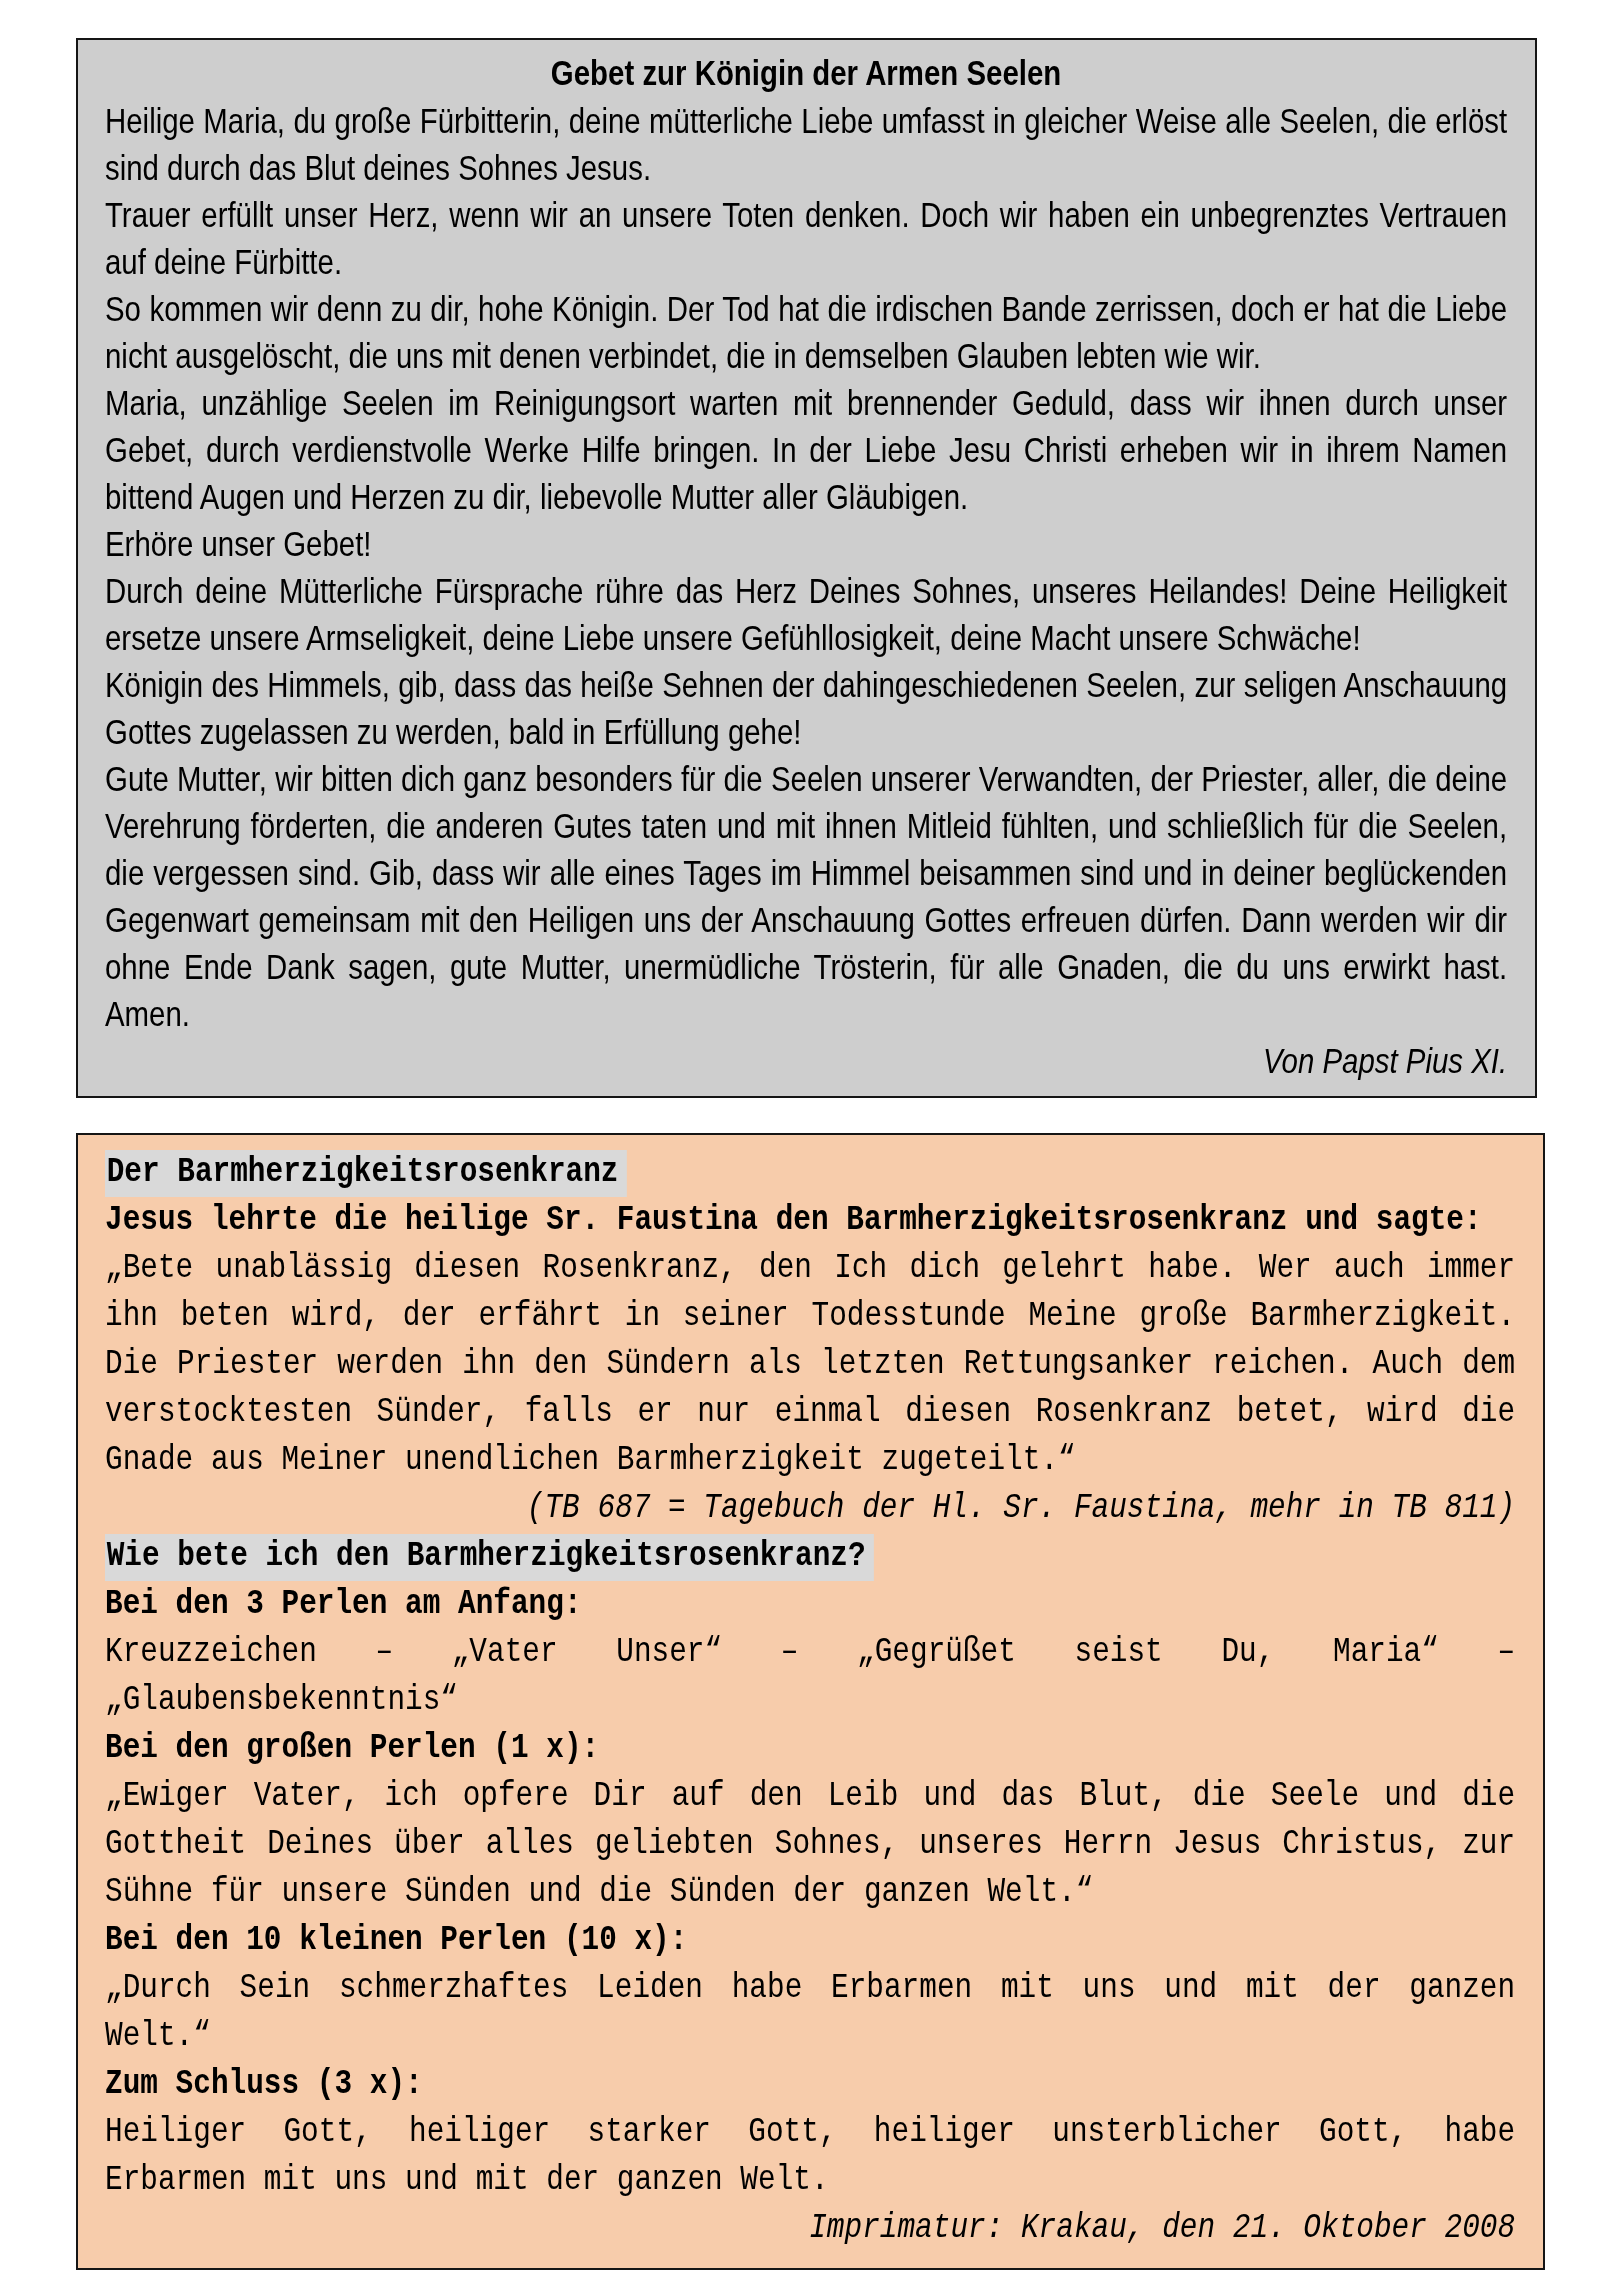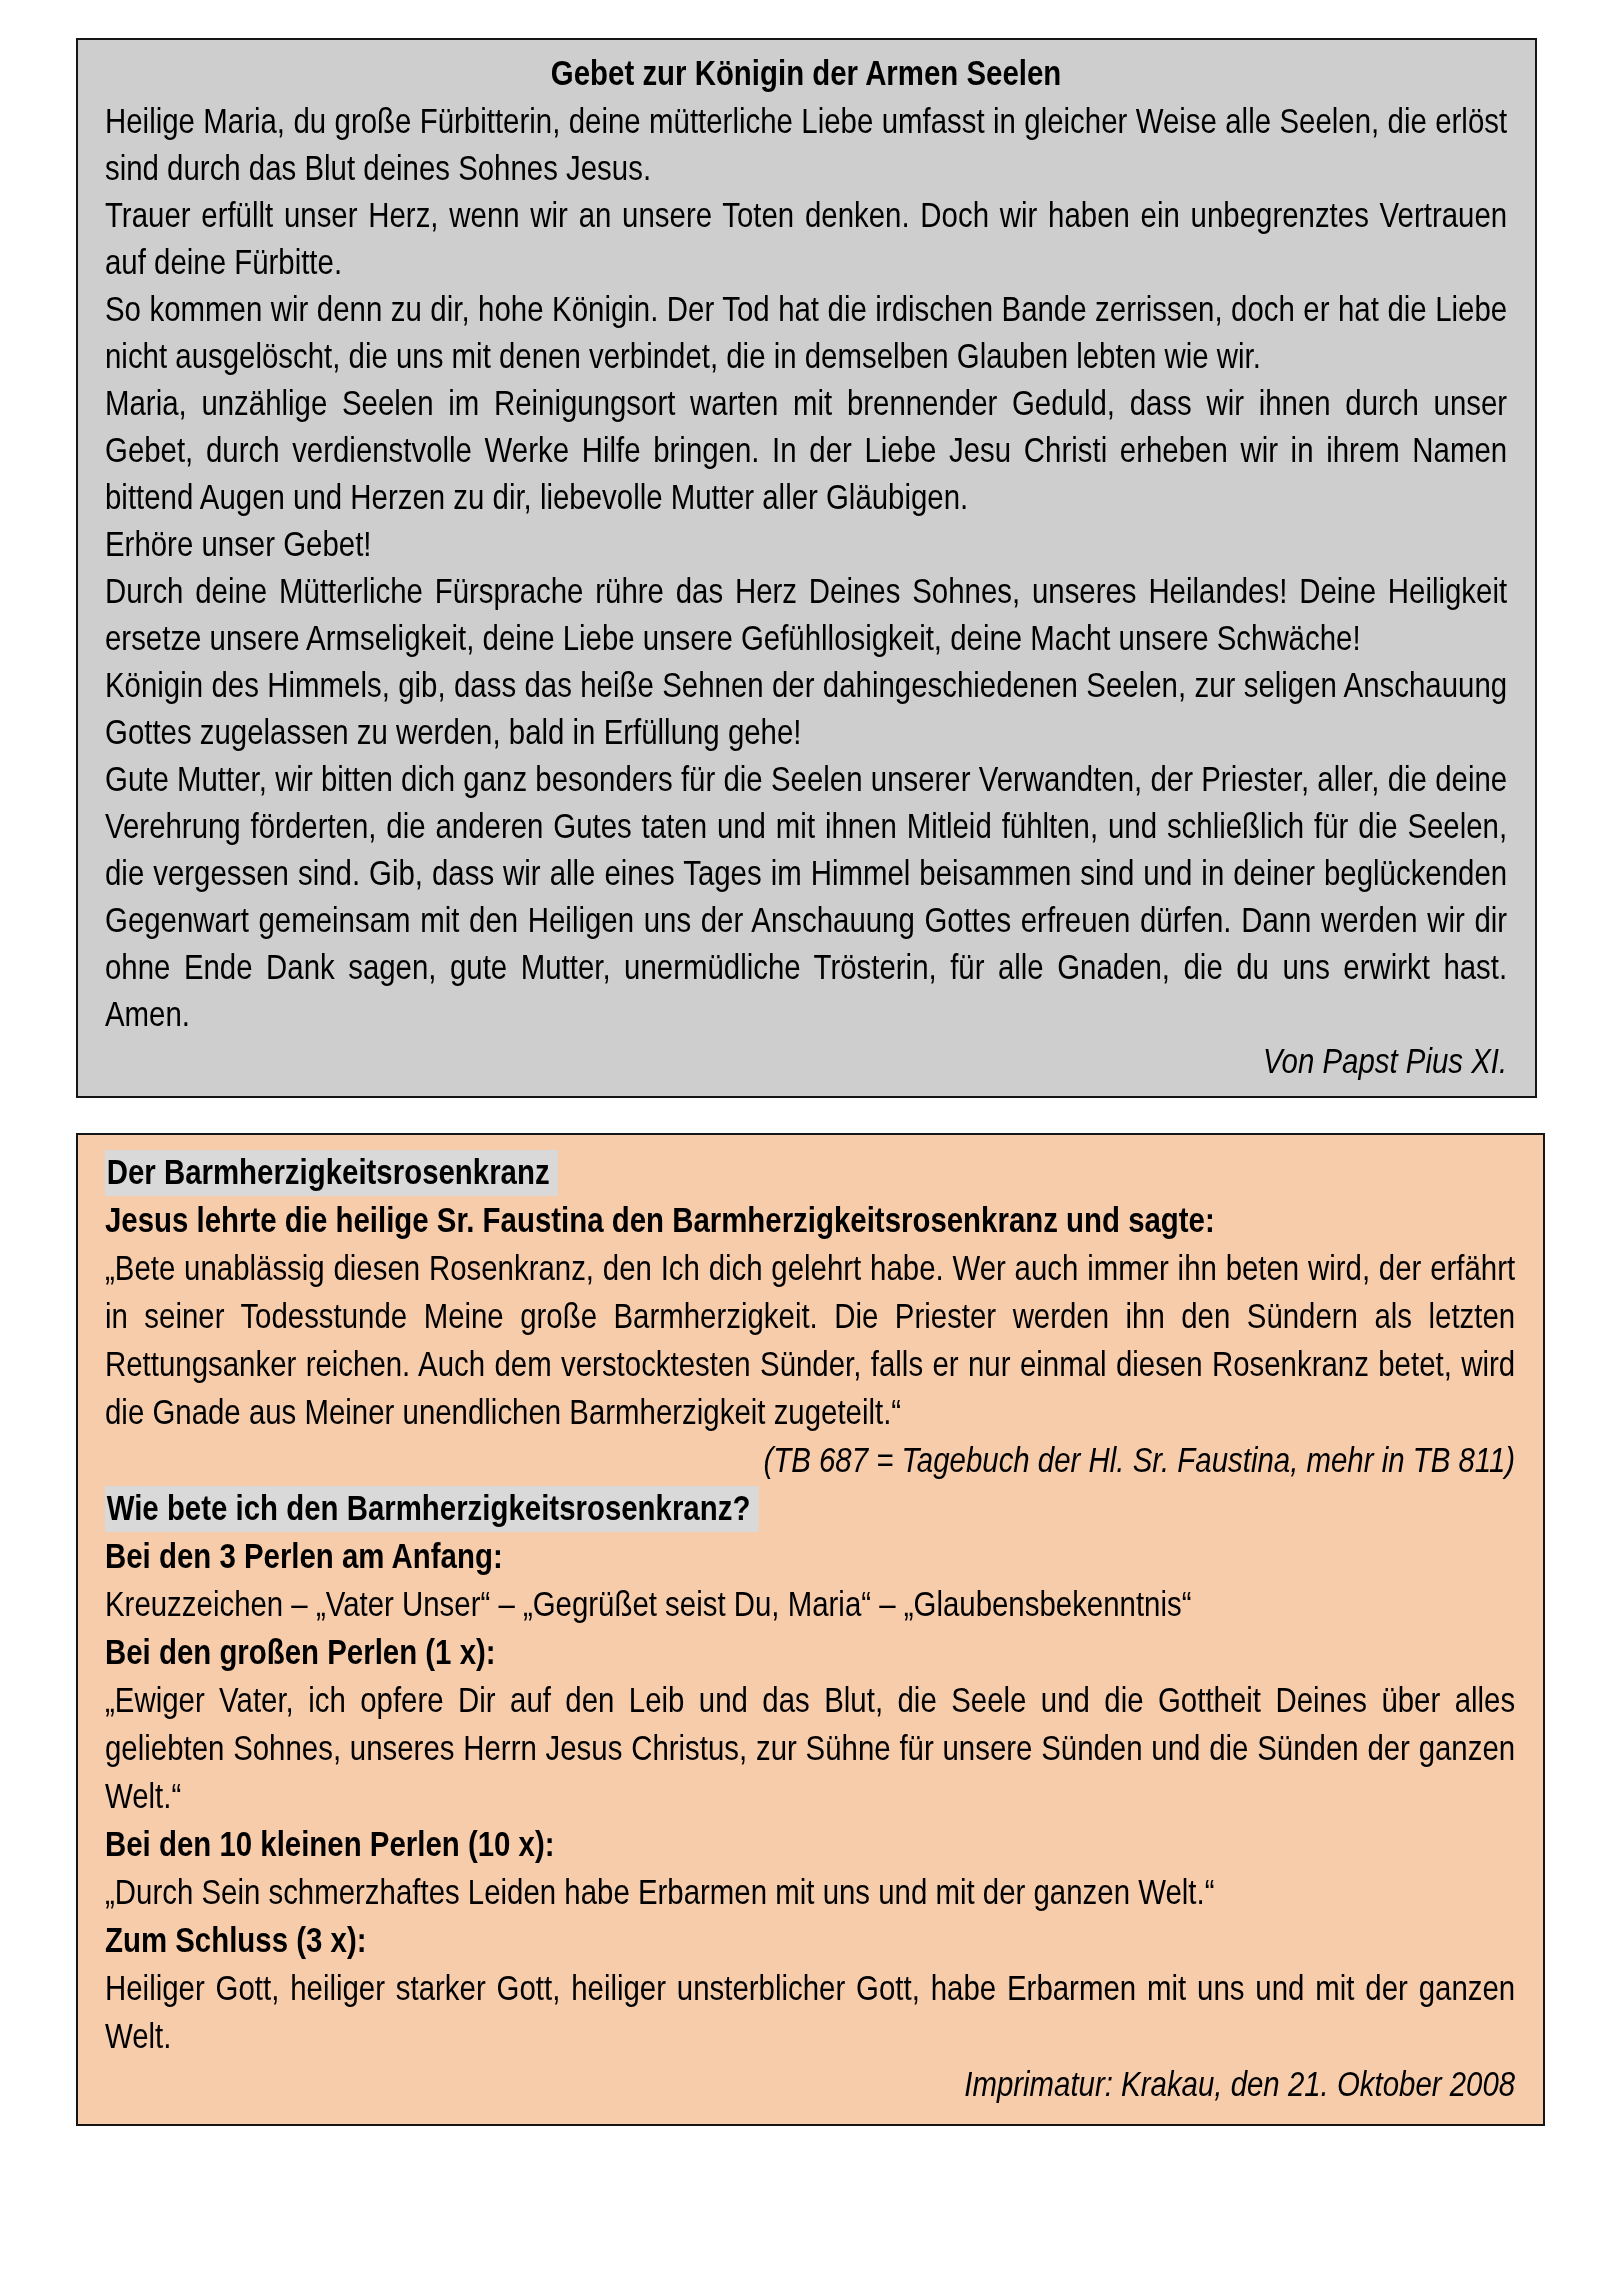--- a/index.html
+++ b/index.html
@@ -27,20 +27,21 @@
   }
   .box-gray {
     width: 1461px;
   }
   .box-peach {
     width: 1469px;
     background: #f7ccab;
     border-width: 2px;
     margin-top: 35px;
     padding: 13.7px 27.4px 15.7px 27.4px;
+    font-family: Liberation Mono, monospace;
   }
   
   .condense {
     width: 119%;
     transform: scaleX(0.8403);
     transform-origin: 0 0;
   }
   p, h1, h2 {
     margin: 0;
     font-size: 35px;

